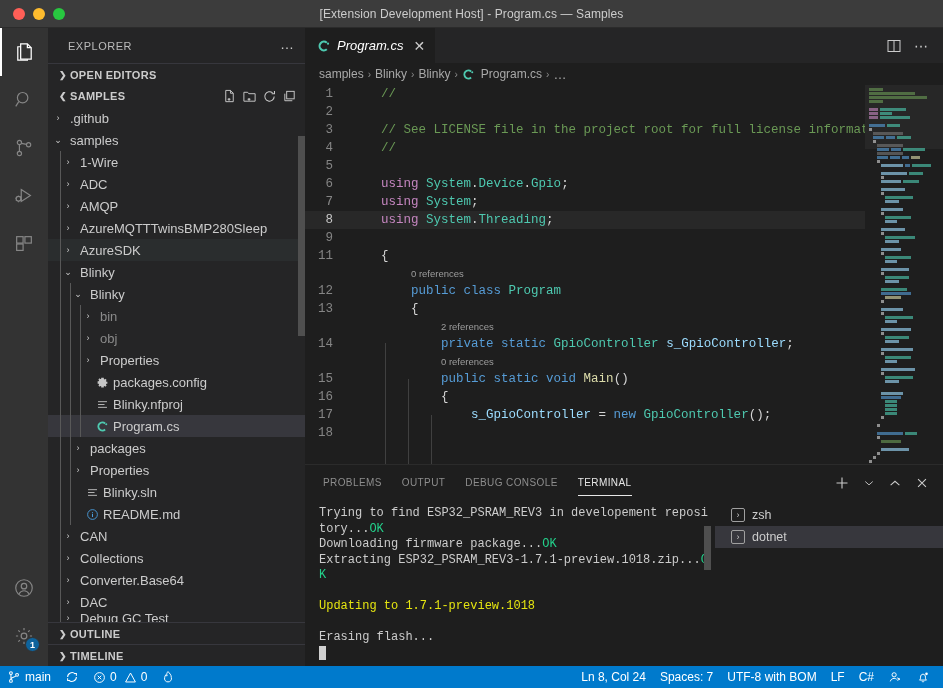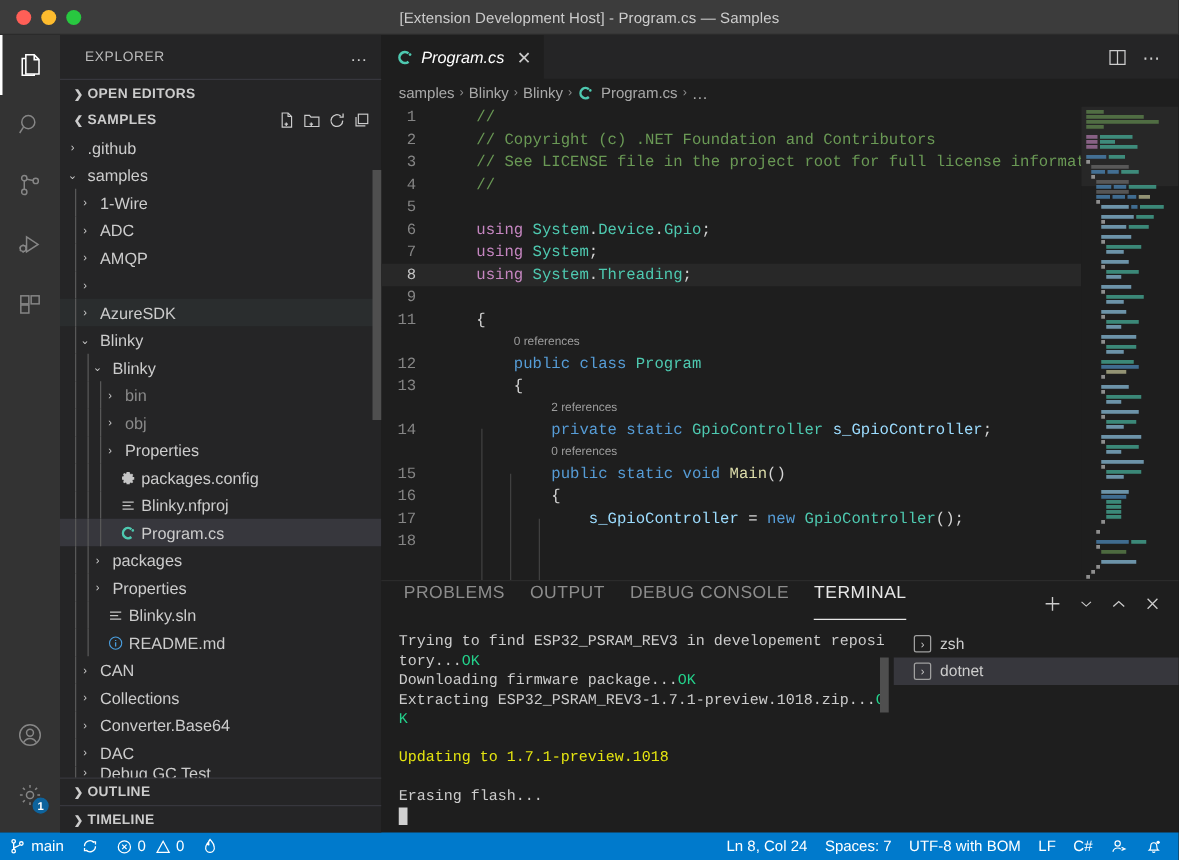--- a/index.html
+++ b/index.html
@@ -136,21 +136,21 @@
     width: 78px; flex: 0 0 78px; background: #1e1e1e; position: relative; overflow:hidden;
     padding-top: 3px;
   }
   .mm-line { height: 3px; margin-bottom: 1px; }
   .mm-seg { display:inline-block; height: 3px; vertical-align: top; }
   .mm-slider { position: absolute; left: 0; right: 0; top: 0; height: 64px; background: rgba(255,255,255,0.045); }
 
   
   .panel { flex: 0 0 202px; background: #1e1e1e; display: flex; flex-direction: column; border-top: 1px solid #2b2b2b;}
   .panel-tabs { height: 35px; flex: 0 0 35px; display: flex; align-items: center; padding-left: 18px; gap: 20px; }
-  .ptab { font-size: 14px; letter-spacing: .4px; color: #8d8d8d; position: relative; height: 35px; display:flex; }
+  .ptab { font-size: 10px; letter-spacing: .4px; color: #8d8d8d; position: relative; height: 35px; display:flex; align-items:center;}
   .ptab.active { color: #e7e7e7; }
   .ptab.active::after {
     content:""; position: absolute; left: 0; right: 0; bottom: 4px; height: 1px; background: #e7e7e7;
   }
   .panel-actions { margin-left: auto; display: flex; align-items: center; gap: 13px; padding-right: 14px; color: #cccccc; }
   .panel-body { flex: 1 1 auto; display: flex; min-height: 0; }
   .term-out {
     flex: 1 1 auto; padding: 6px 0 0 14px; font-family: "Liberation Mono", monospace;
     font-size: 12px; line-height: 15.5px; color: #cccccc; overflow: hidden; position: relative;
     white-space: pre-wrap; word-break: break-all;
@@ -335,20 +335,21 @@
           <div class="row" style="padding-left: 14px;">
             <span class="indent-guide" style="left:12px"></span>
             <span class="chev" style="margin-right: 6px;">›</span>
             <span class="ficon" style="width: 0px; flex: 0 0 0px;"></span>
             <span class="lbl">AMQP</span>
           </div>
           <div class="row" style="padding-left: 14px;">
             <span class="indent-guide" style="left:12px"></span>
             <span class="chev" style="margin-right: 6px;">›</span>
             <span class="ficon" style="width: 0px; flex: 0 0 0px;"></span>
+            <span class="lbl">AzureMQTTTwinsBMP280Sleep</span>
           </div>
           <div class="row hover" style="padding-left: 14px;">
             <span class="indent-guide" style="left:12px"></span>
             <span class="chev" style="margin-right: 6px;">›</span>
             <span class="ficon" style="width: 0px; flex: 0 0 0px;"></span>
             <span class="lbl">AzureSDK</span>
           </div>
           <div class="row" style="padding-left: 14px;">
             <span class="indent-guide" style="left:12px"></span>
             <span class="chev" style="margin-right: 6px;">⌄</span>
@@ -545,21 +546,21 @@
             </svg>
           </span>
           <span>Program.cs</span>
           <span class="bc-sep">›</span>
           <span style="font-size: 13px;">…</span>
         </div>
 
       <div class="editor-area">
         <div class="code-scroll" id="code-content">
             <div class="code-line"><span class="ln">1</span><span class="codetext"><span style="color: rgb(212, 212, 212);">    </span><span style="color: rgb(106, 153, 85);">//</span></span></div>
-            <div class="code-line"><span class="ln">2</span><span class="codetext"><span style="color: rgb(212, 212, 212);">    </span><span style="color: rgb(106, 153, 85);">// Copyright (c) .NET Foundation and Contributors</span></span></div>
+            <div class="code-line"><span class="ln">2</span></div>
             <div class="code-line"><span class="ln">3</span><span class="codetext"><span style="color: rgb(212, 212, 212);">    </span><span style="color: rgb(106, 153, 85);">// See LICENSE file in the project root for full license information.</span></span></div>
             <div class="code-line"><span class="ln">4</span><span class="codetext"><span style="color: rgb(212, 212, 212);">    </span><span style="color: rgb(106, 153, 85);">//</span></span></div>
             <div class="code-line"><span class="ln">5</span><span class="codetext"></span></div>
             <div class="code-line"><span class="ln">6</span><span class="codetext"><span style="color: rgb(212, 212, 212);">    </span><span style="color: rgb(197, 134, 192);">using</span><span style="color: rgb(212, 212, 212);"> </span><span style="color: rgb(78, 201, 176);">System</span><span style="color: rgb(212, 212, 212);">.</span><span style="color: rgb(78, 201, 176);">Device</span><span style="color: rgb(212, 212, 212);">.</span><span style="color: rgb(78, 201, 176);">Gpio</span><span style="color: rgb(212, 212, 212);">;</span></span></div>
             <div class="code-line"><span class="ln">7</span><span class="codetext"><span style="color: rgb(212, 212, 212);">    </span><span style="color: rgb(197, 134, 192);">using</span><span style="color: rgb(212, 212, 212);"> </span><span style="color: rgb(78, 201, 176);">System</span><span style="color: rgb(212, 212, 212);">;</span></span></div>
             <div class="code-line current"><span class="ln active">8</span><span class="codetext"><span style="color: rgb(212, 212, 212);">    </span><span style="color: rgb(197, 134, 192);">using</span><span style="color: rgb(212, 212, 212);"> </span><span style="color: rgb(78, 201, 176);">System</span><span style="color: rgb(212, 212, 212);">.</span><span style="color: rgb(78, 201, 176);">Threading</span><span style="color: rgb(212, 212, 212);">;</span></span></div>
             <div class="code-line"><span class="ln">9</span><span class="codetext"></span></div>
             <div class="code-line"><span class="ln">11</span><span class="codetext"><span style="color: rgb(212, 212, 212);">    </span><span style="color: rgb(212, 212, 212);">{</span></span></div>
             <div class="ref-line">
               <span class="sp"></span>

